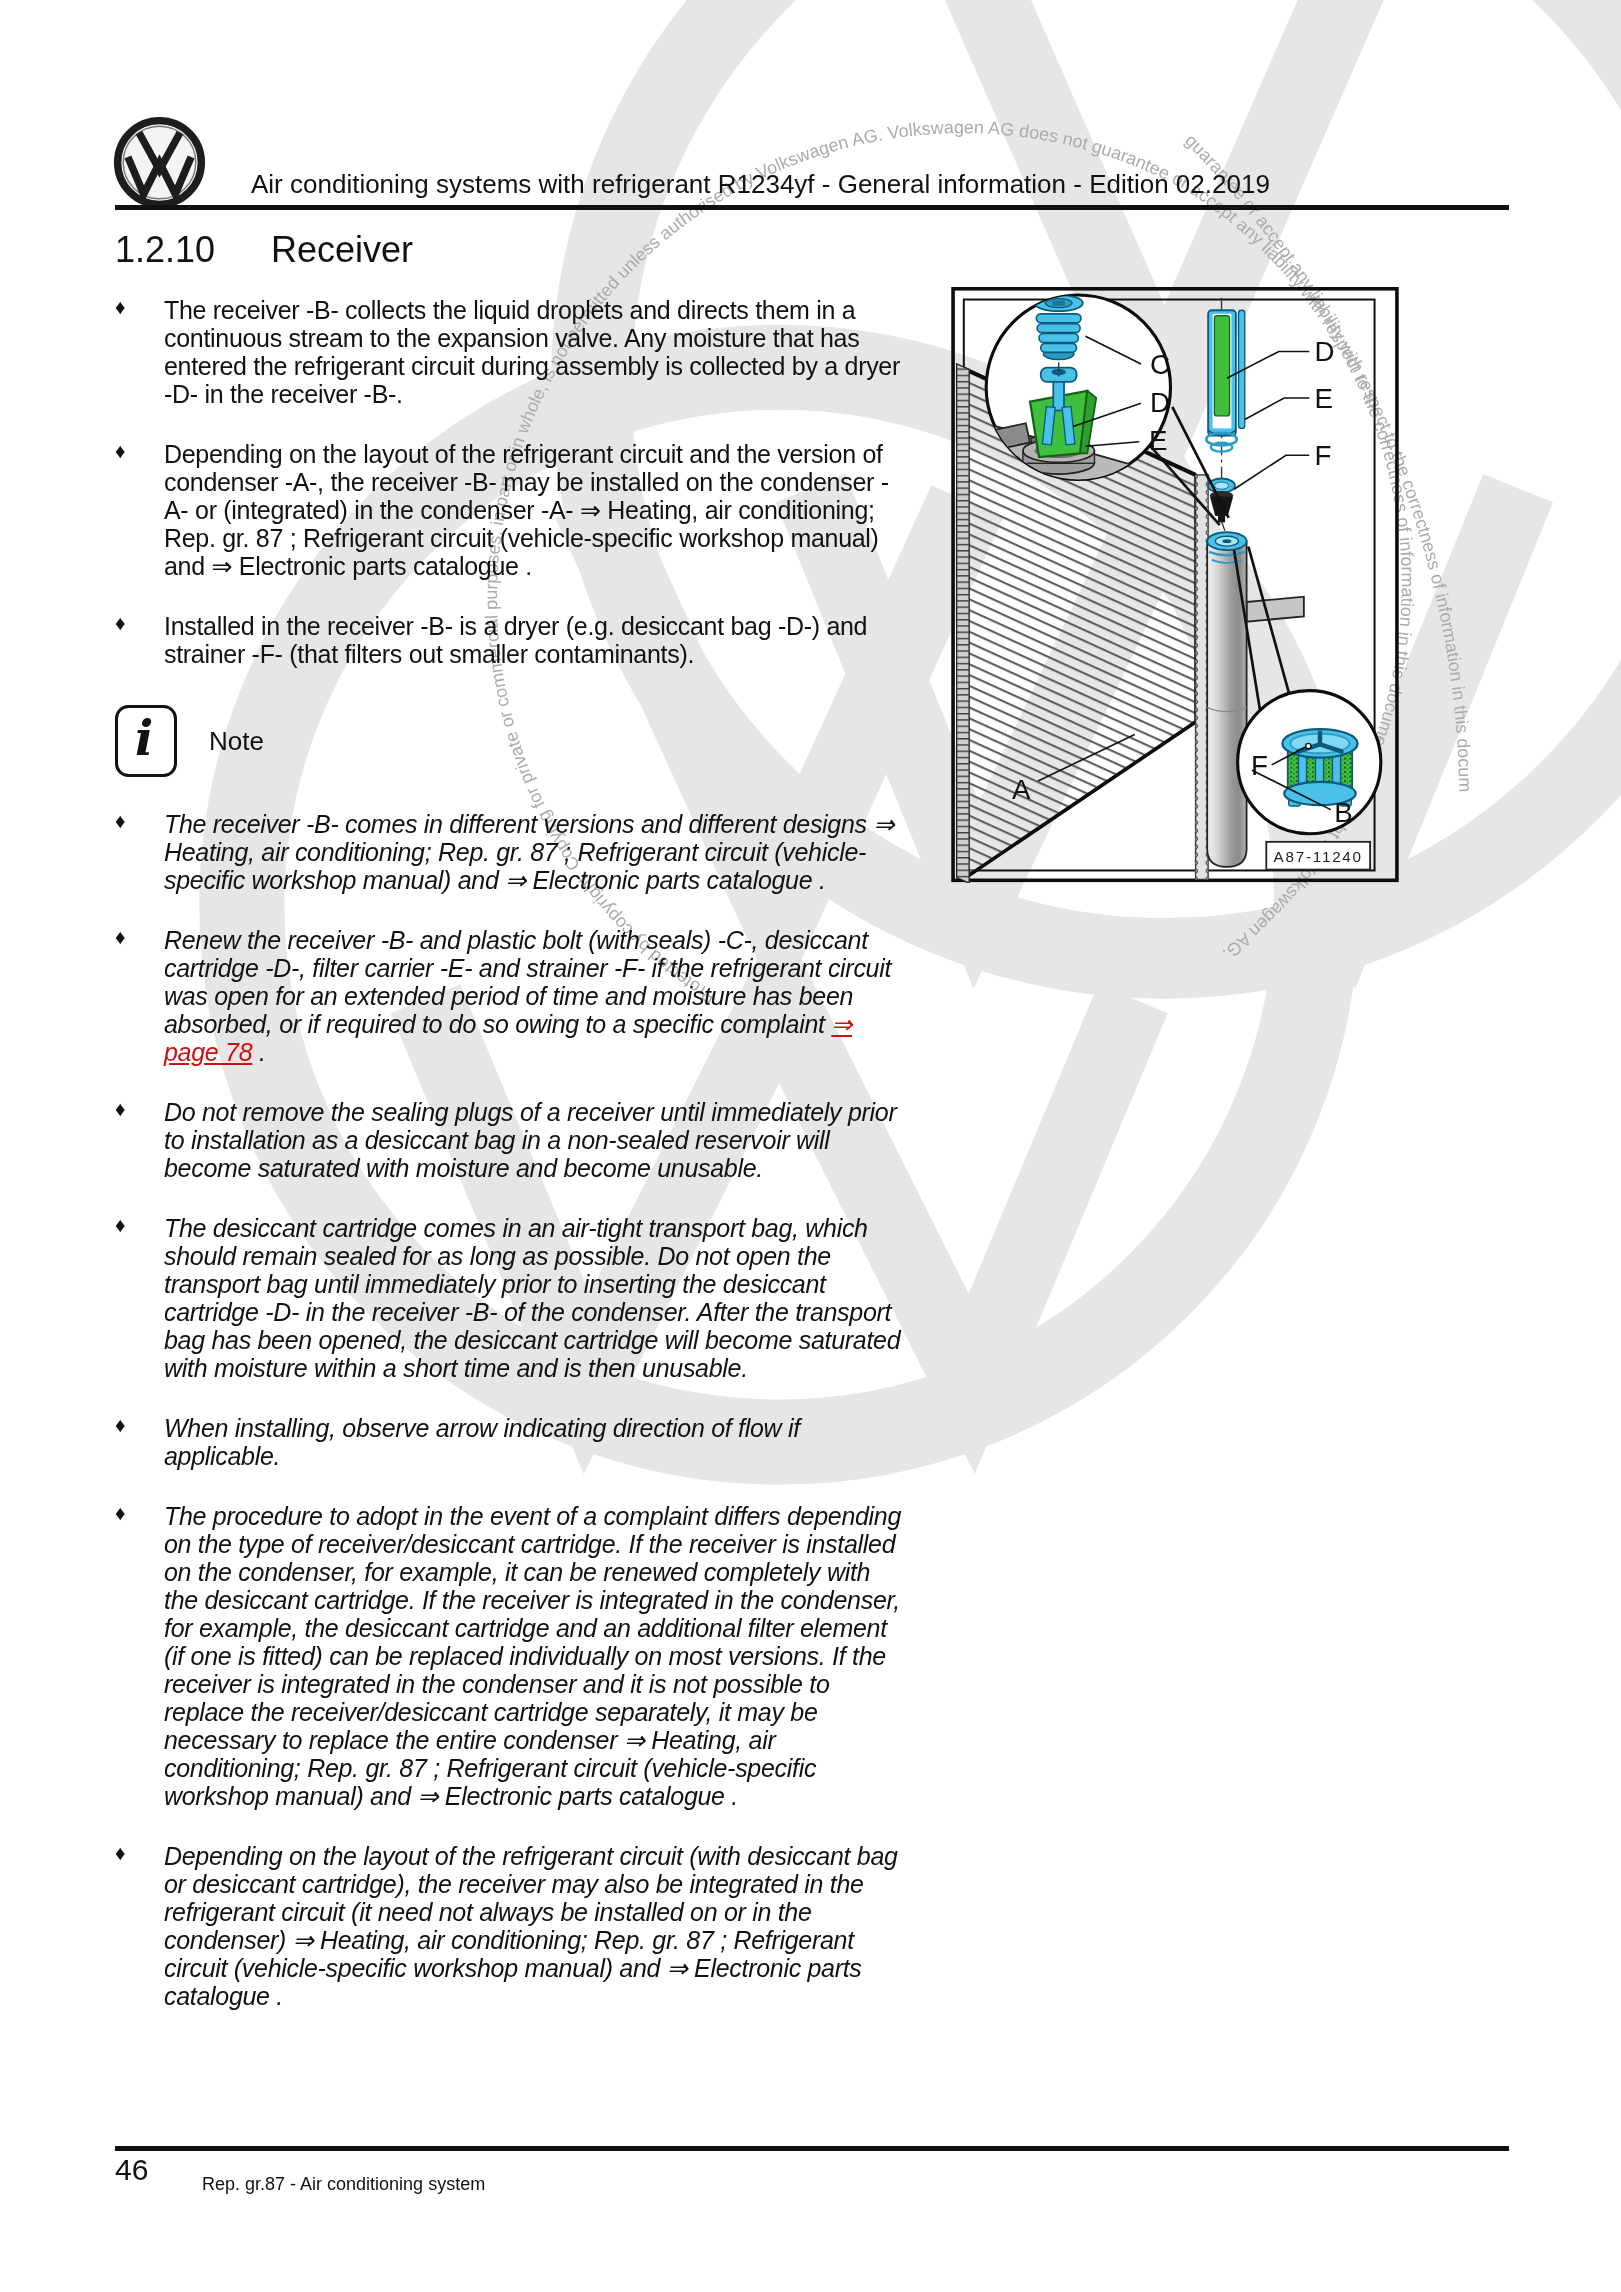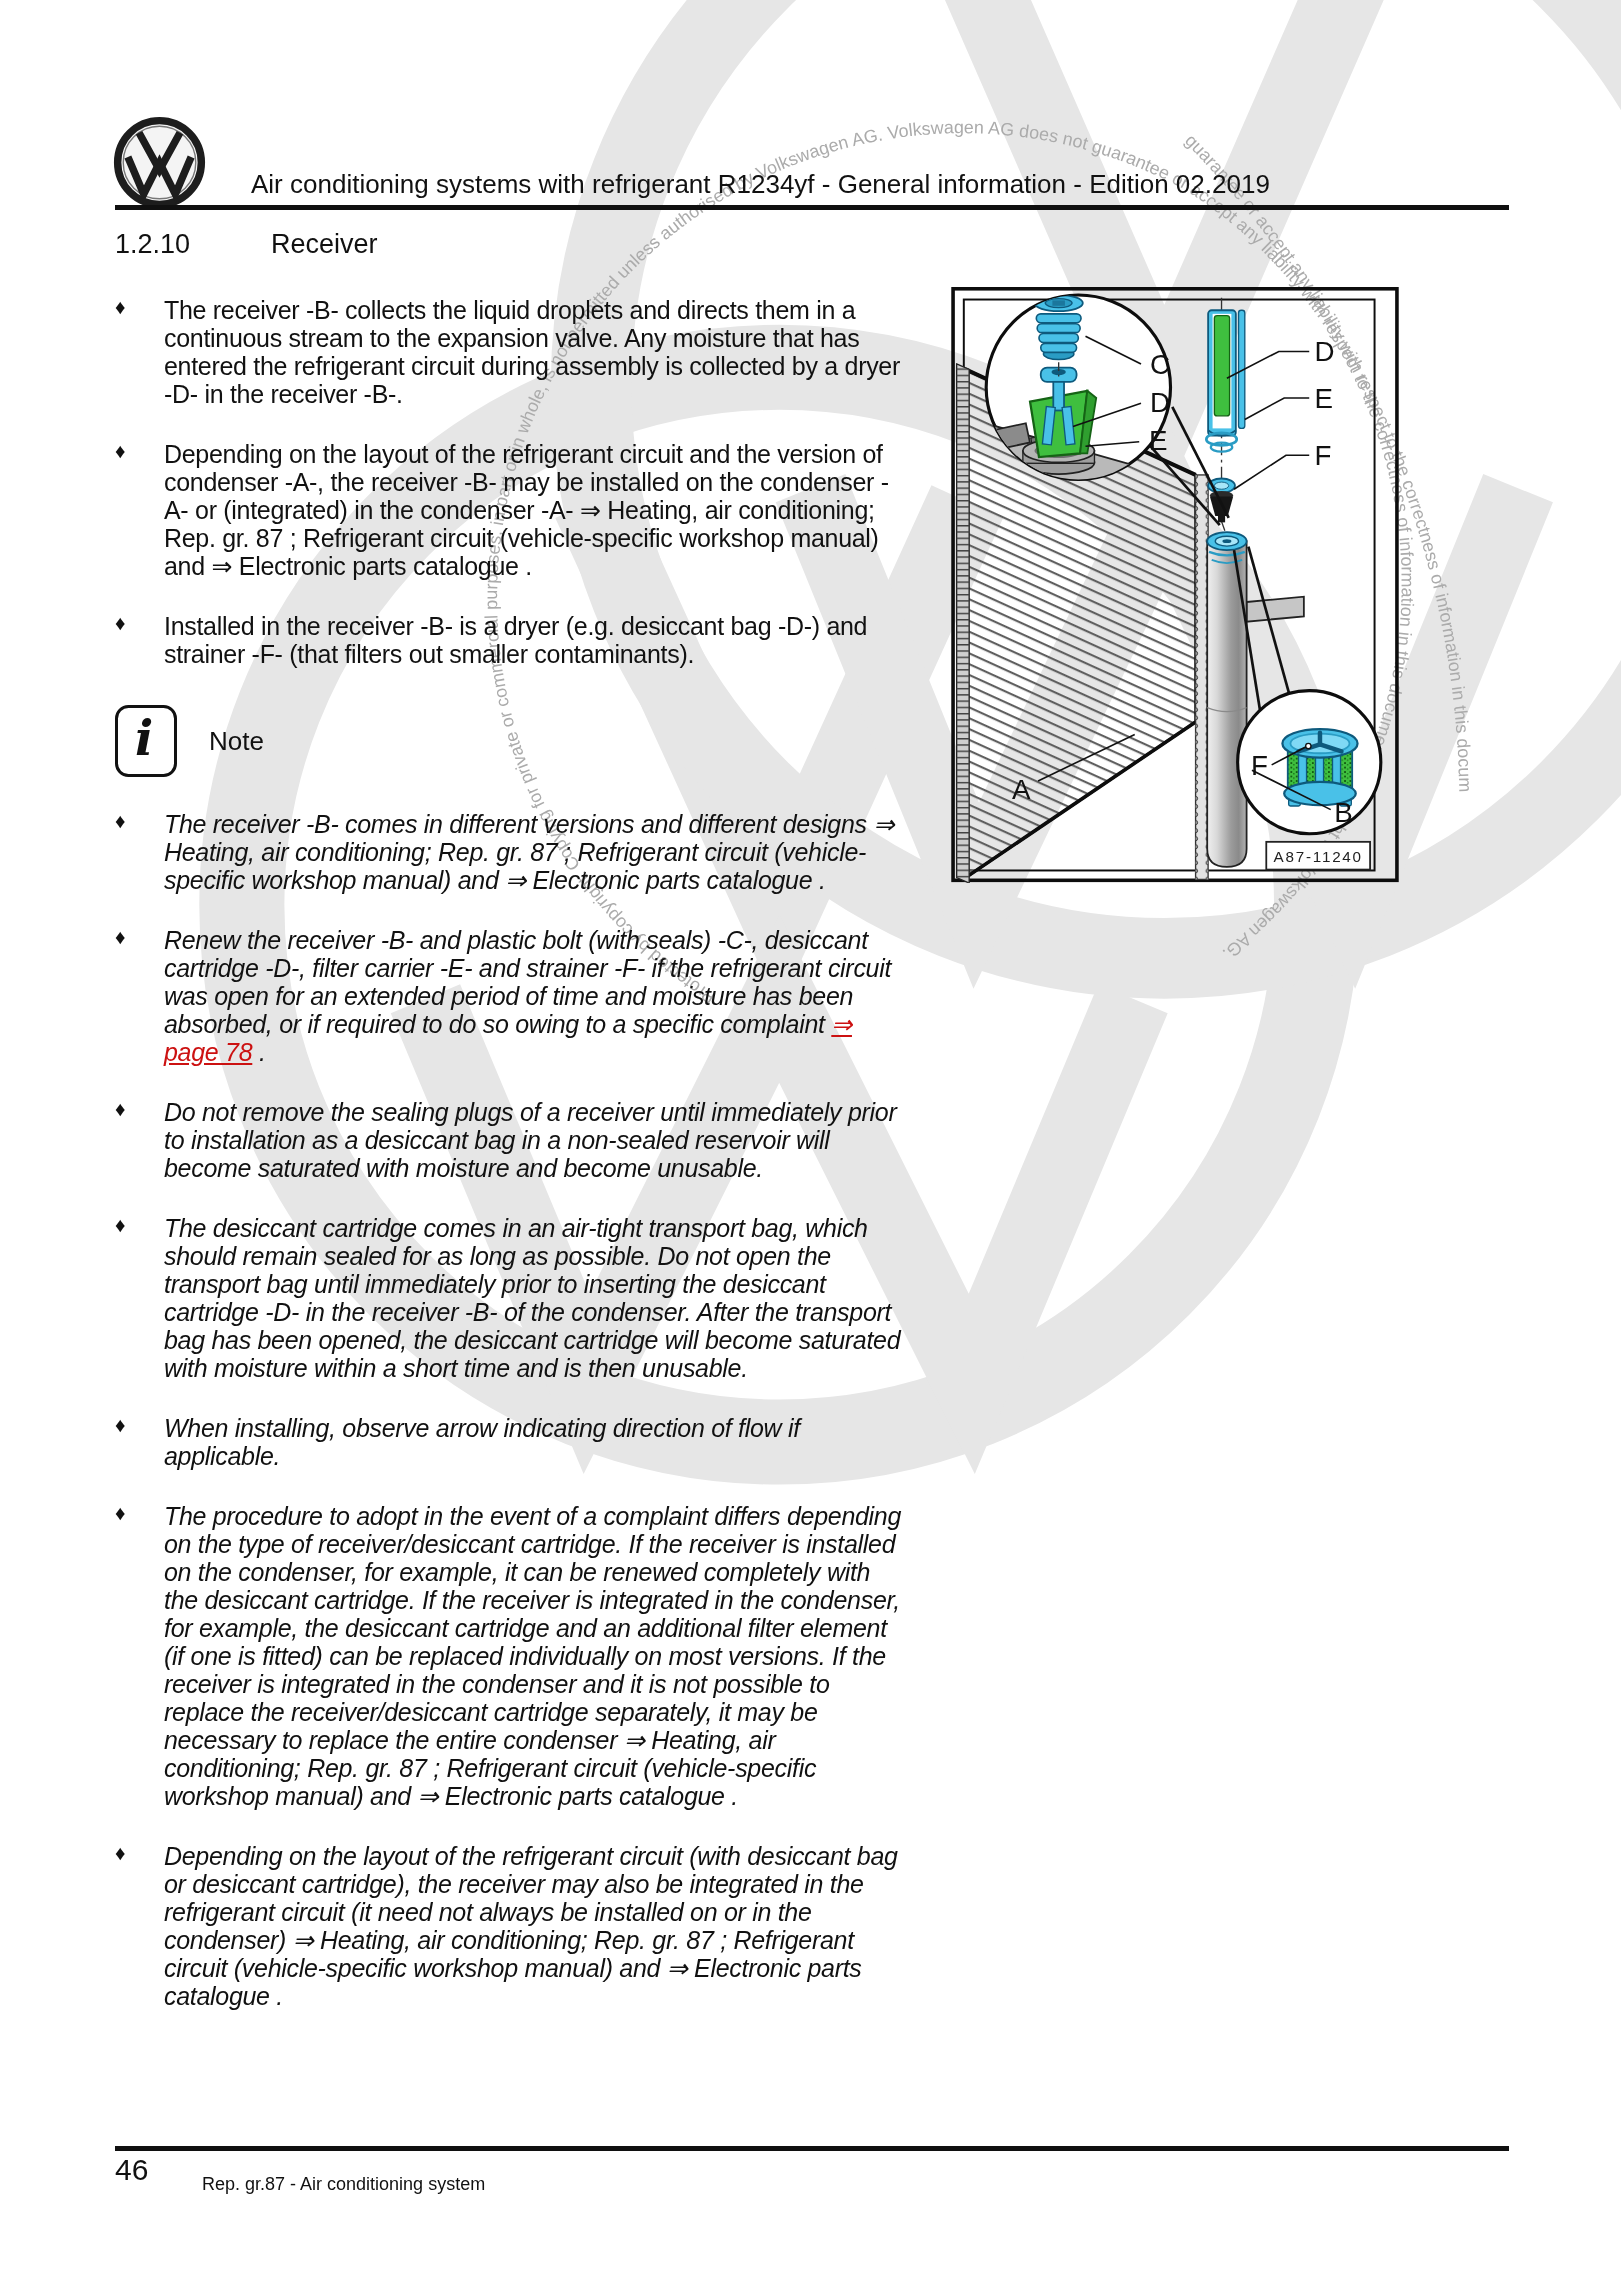--- a/index.html
+++ b/index.html
@@ -10,21 +10,21 @@
   .wm-logo{fill:none;stroke:#e6e6e6;}
   .wmtext{font-family:"Liberation Sans",sans-serif;font-size:20px;fill:#ababab;letter-spacing:0px;}
   
   .content{position:absolute;inset:0;z-index:1;}
   .hdr-logo{position:absolute;left:113px;top:116px;width:93px;height:93px;}
   .hdr-models{position:absolute;left:251px;top:131px;font-size:26px;white-space:nowrap;}
   .hdr-sub{position:absolute;left:251px;top:169px;font-size:26px;white-space:nowrap;}
   .rule{position:absolute;left:115px;width:1394px;height:4.5px;background:#101010;}
   .rule-top{top:205px;}
   .rule-bottom{top:2146px;}
-  .heading{position:absolute;left:115px;top:229px;font-size:27px;letter-spacing:0;}
+  .heading{position:absolute;left:115px;top:229px;font-size:36px;letter-spacing:0;}
   .heading .num{display:inline-block;width:156px;}
   
   .bullets{position:absolute;left:115px;top:292px;width:793px;display:flex;flex-direction:column;gap:24px;}
   .bullet{display:flex;align-items:flex-start;}
   .bullet .mk{flex:none;width:45px;font-size:20.6px;line-height:28px;padding-top:0.9px;}
   .bullet p{margin:4px;font-size:25px;line-height:28px;letter-spacing:-0.3px;}
   .bullet.italic p{font-style:italic;}
   .redlink{color:#cc1111;text-decoration:underline;cursor:pointer;}
   
   .noterow{display:flex;align-items:center;margin:9px 0 5.4px 0;}

